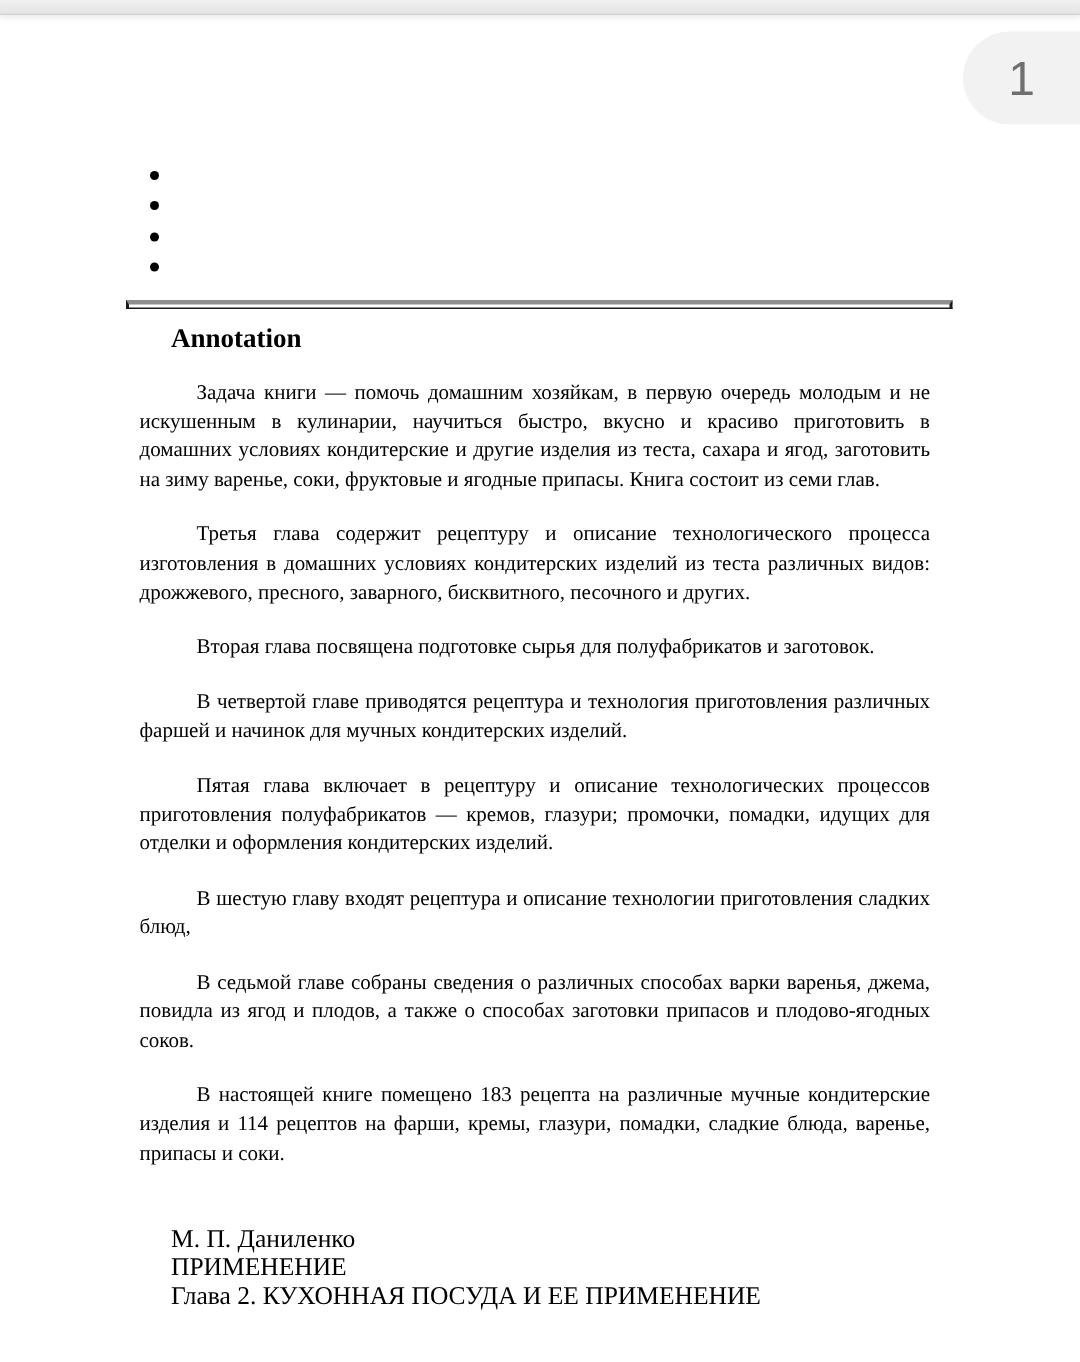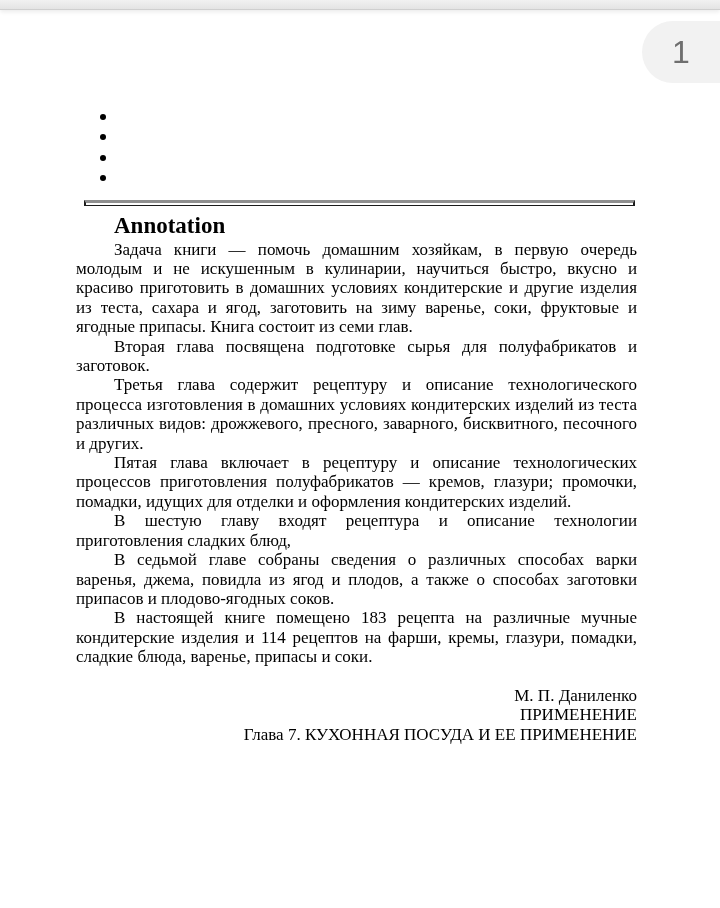--- a/index.html
+++ b/index.html
@@ -77,46 +77,46 @@
     margin: 12px 2px 0 8px;
     height: 2px;
     border-top: 3px solid #8f8f8f;
     border-bottom: 1px solid #1a1a1a;
     border-left: 2px solid #1a1a1a;
     border-right: 2px solid #1a1a1a;
   }
 
   .heading {
     margin: 10px 0 4px 0;
-    font-size: 23px;
+    font-size: 18px;
     line-height: 19.4px;
     font-weight: bold;
     text-indent: 38px;
   }
 
   .body-para {
-    margin: 0;
-    font-size: 17px;
+    margin: 17px;
+    font-size: 14px;
     line-height: 19.4px;
     text-indent: 38px;
     text-align: justify;
     text-align-last: left;
     hyphens: none;
   }
 
   .spacer {
     height: 19.4px;
   }
 
   .closing-line {
     margin: 0;
     font-size: 17px;
     line-height: 19.4px;
     text-indent: 38px;
-    text-align: right;
+    text-align: left;
   }
 </style>
 </head>
 <body>
 
 <div class="topbar"></div>
 
 <div class="page-badge">
   <span>1</span>
 </div>
@@ -136,26 +136,27 @@
     <li class="bullet-item">
       <span class="bullet-dot"></span>
     </li>
   </ul>
 
   <div class="rule"></div>
 
   <p class="heading">Annotation</p>
 
   <p class="body-para">Задача книги — помочь домашним хозяйкам, в первую очередь молодым и не искушенным в кулинарии, научиться быстро, вкусно и красиво приготовить в домашних условиях кондитерские и другие изделия из теста, сахара и ягод, заготовить на зиму варенье, соки, фруктовые и ягодные припасы. Книга состоит из семи глав.</p>
+  <p class="body-para">Третья глава содержит рецептуру и описание технологического процесса изготовления в домашних условиях кондитерских изделий из теста различных видов: дрожжевого, пресного, заварного, бисквитного, песочного и других.</p>
   <p class="body-para">Вторая глава посвящена подготовке сырья для полуфабрикатов и заготовок.</p>
-  <p class="body-para">Третья глава содержит рецептуру и описание технологического процесса изготовления в домашних условиях кондитерских изделий из теста различных видов: дрожжевого, пресного, заварного, бисквитного, песочного и других.</p>
+  <p class="body-para">В четвертой главе приводятся рецептура и технология приготовления различных фаршей и начинок для мучных кондитерских изделий.</p>
   <p class="body-para">Пятая глава включает в рецептуру и описание технологических процессов приготовления полуфабрикатов — кремов, глазури; промочки, помадки, идущих для отделки и оформления кондитерских изделий.</p>
   <p class="body-para">В шестую главу входят рецептура и описание технологии приготовления сладких блюд,</p>
   <p class="body-para">В седьмой главе собраны сведения о различных способах варки варенья, джема, повидла из ягод и плодов, а также о способах заготовки припасов и плодово-ягодных соков.</p>
   <p class="body-para">В настоящей книге помещено 183 рецепта на различные мучные кондитерские изделия и 114 рецептов на фарши, кремы, глазури, помадки, сладкие блюда, варенье, припасы и соки.</p>
 
   <div class="spacer"></div>
 
   <p class="closing-line">М. П. Даниленко</p>
   <p class="closing-line">ПРИМЕНЕНИЕ</p>
-  <p class="closing-line">Глава 7. КУХОННАЯ ПОСУДА И ЕЕ ПРИМЕНЕНИЕ</p>
+  <p class="closing-line">Глава 2. КУХОННАЯ ПОСУДА И ЕЕ ПРИМЕНЕНИЕ</p>
 
 </div>
 
 </body></html>

